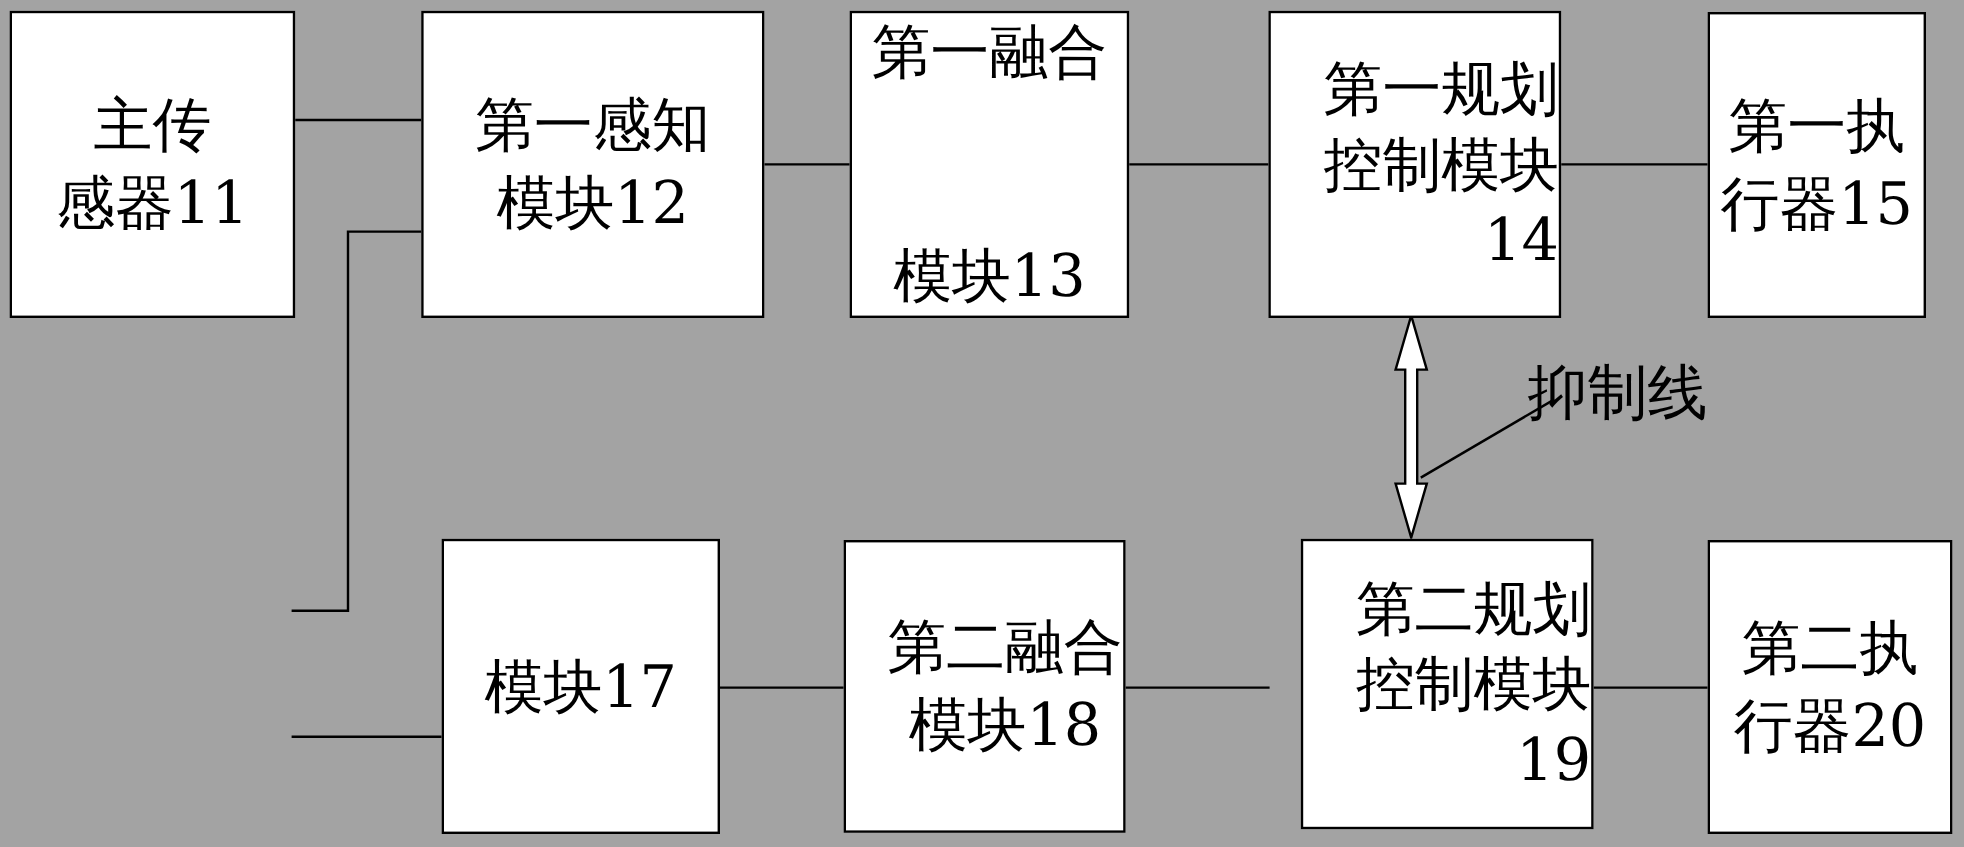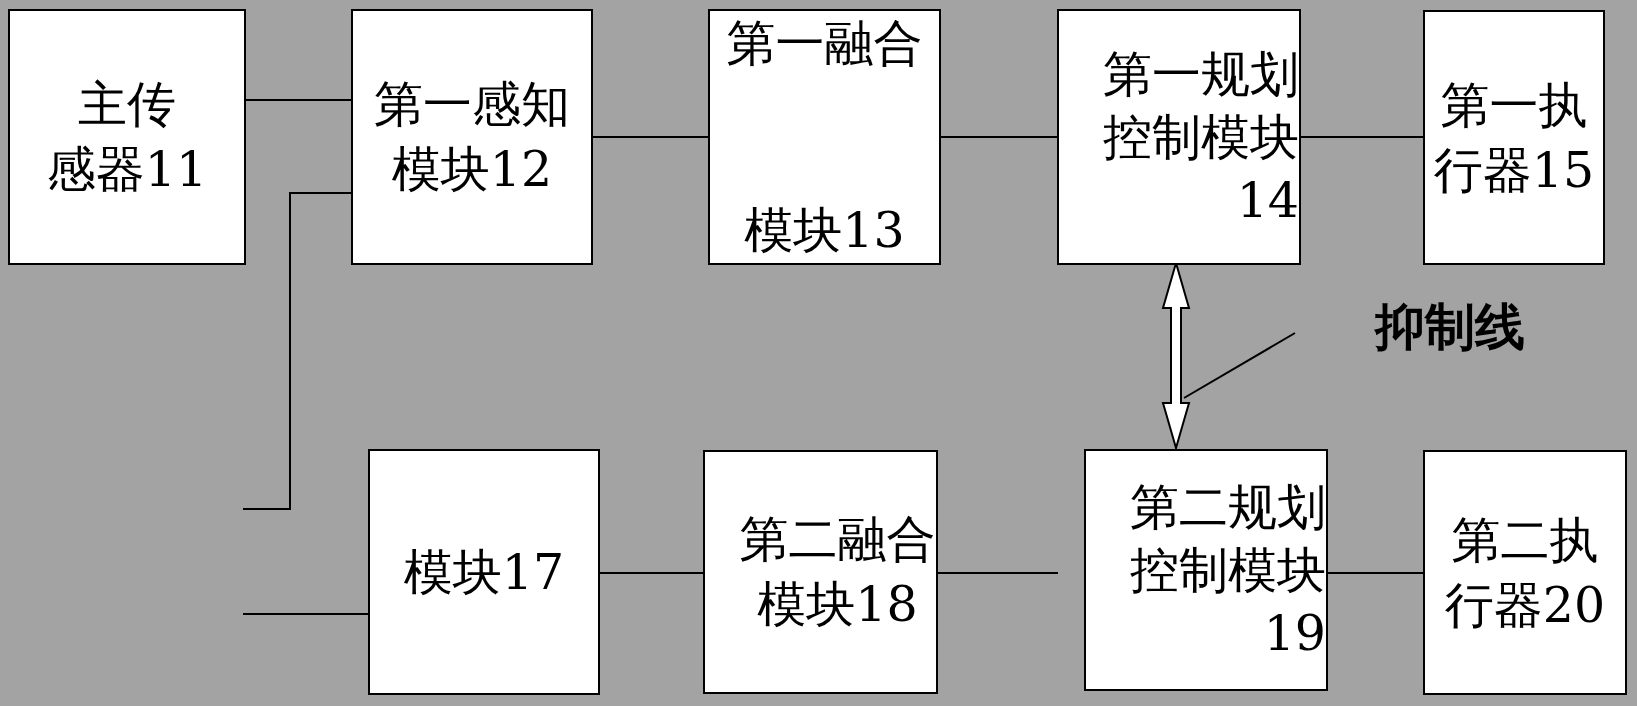--- a/index.html
+++ b/index.html
@@ -81,21 +81,21 @@
     <polygon points="1176,263 1189,308 1181,308 1181,403 1189,403 1176,448 1163,403 1171,403 1171,308 1163,308" fill="#ffffff" stroke="#000" stroke-width="2"></polygon>
 
     <line x1="1184" y1="398" x2="1295" y2="333" stroke="#000" stroke-width="2"></line>
   </svg>
 
   <div class="box" style="left:8px; top:9px; width:238px; height:256px;">
     <span>主传</span>
     <span>感器11</span>
   </div>
 
-  <div class="box" style="left:351px; top:9px; width:242px; height:256px;">
+  <div class="box" style="left:351px; top:9px; width:286px; height:256px;">
     <span>第一感知</span>
     <span>模块12</span>
   </div>
 
   <div class="box" style="left:708px; top:9px; width:233px; height:256px;justify-content:space-between;">
     <span>第一融合</span>
     <span>模块13</span>
   </div>
 
   <div class="box three-line" style="left:1057px; top:9px; width:244px; height:256px;">
@@ -123,15 +123,15 @@
     <span>第二规划</span>
     <span>控制模块</span>
     <span>19</span>
   </div>
 
   <div class="box" style="left:1423px; top:450px; width:204px; height:245px;">
     <span>第二执</span>
     <span>行器20</span>
   </div>
 
-  <div class="annotation-label" style="left:1375px; top:299px;font-weight:bold;">抑制线</div>
+  <div class="annotation-label" style="left:1273px; top:299px;">抑制线</div>
 
 </div>
 
 </body></html>

